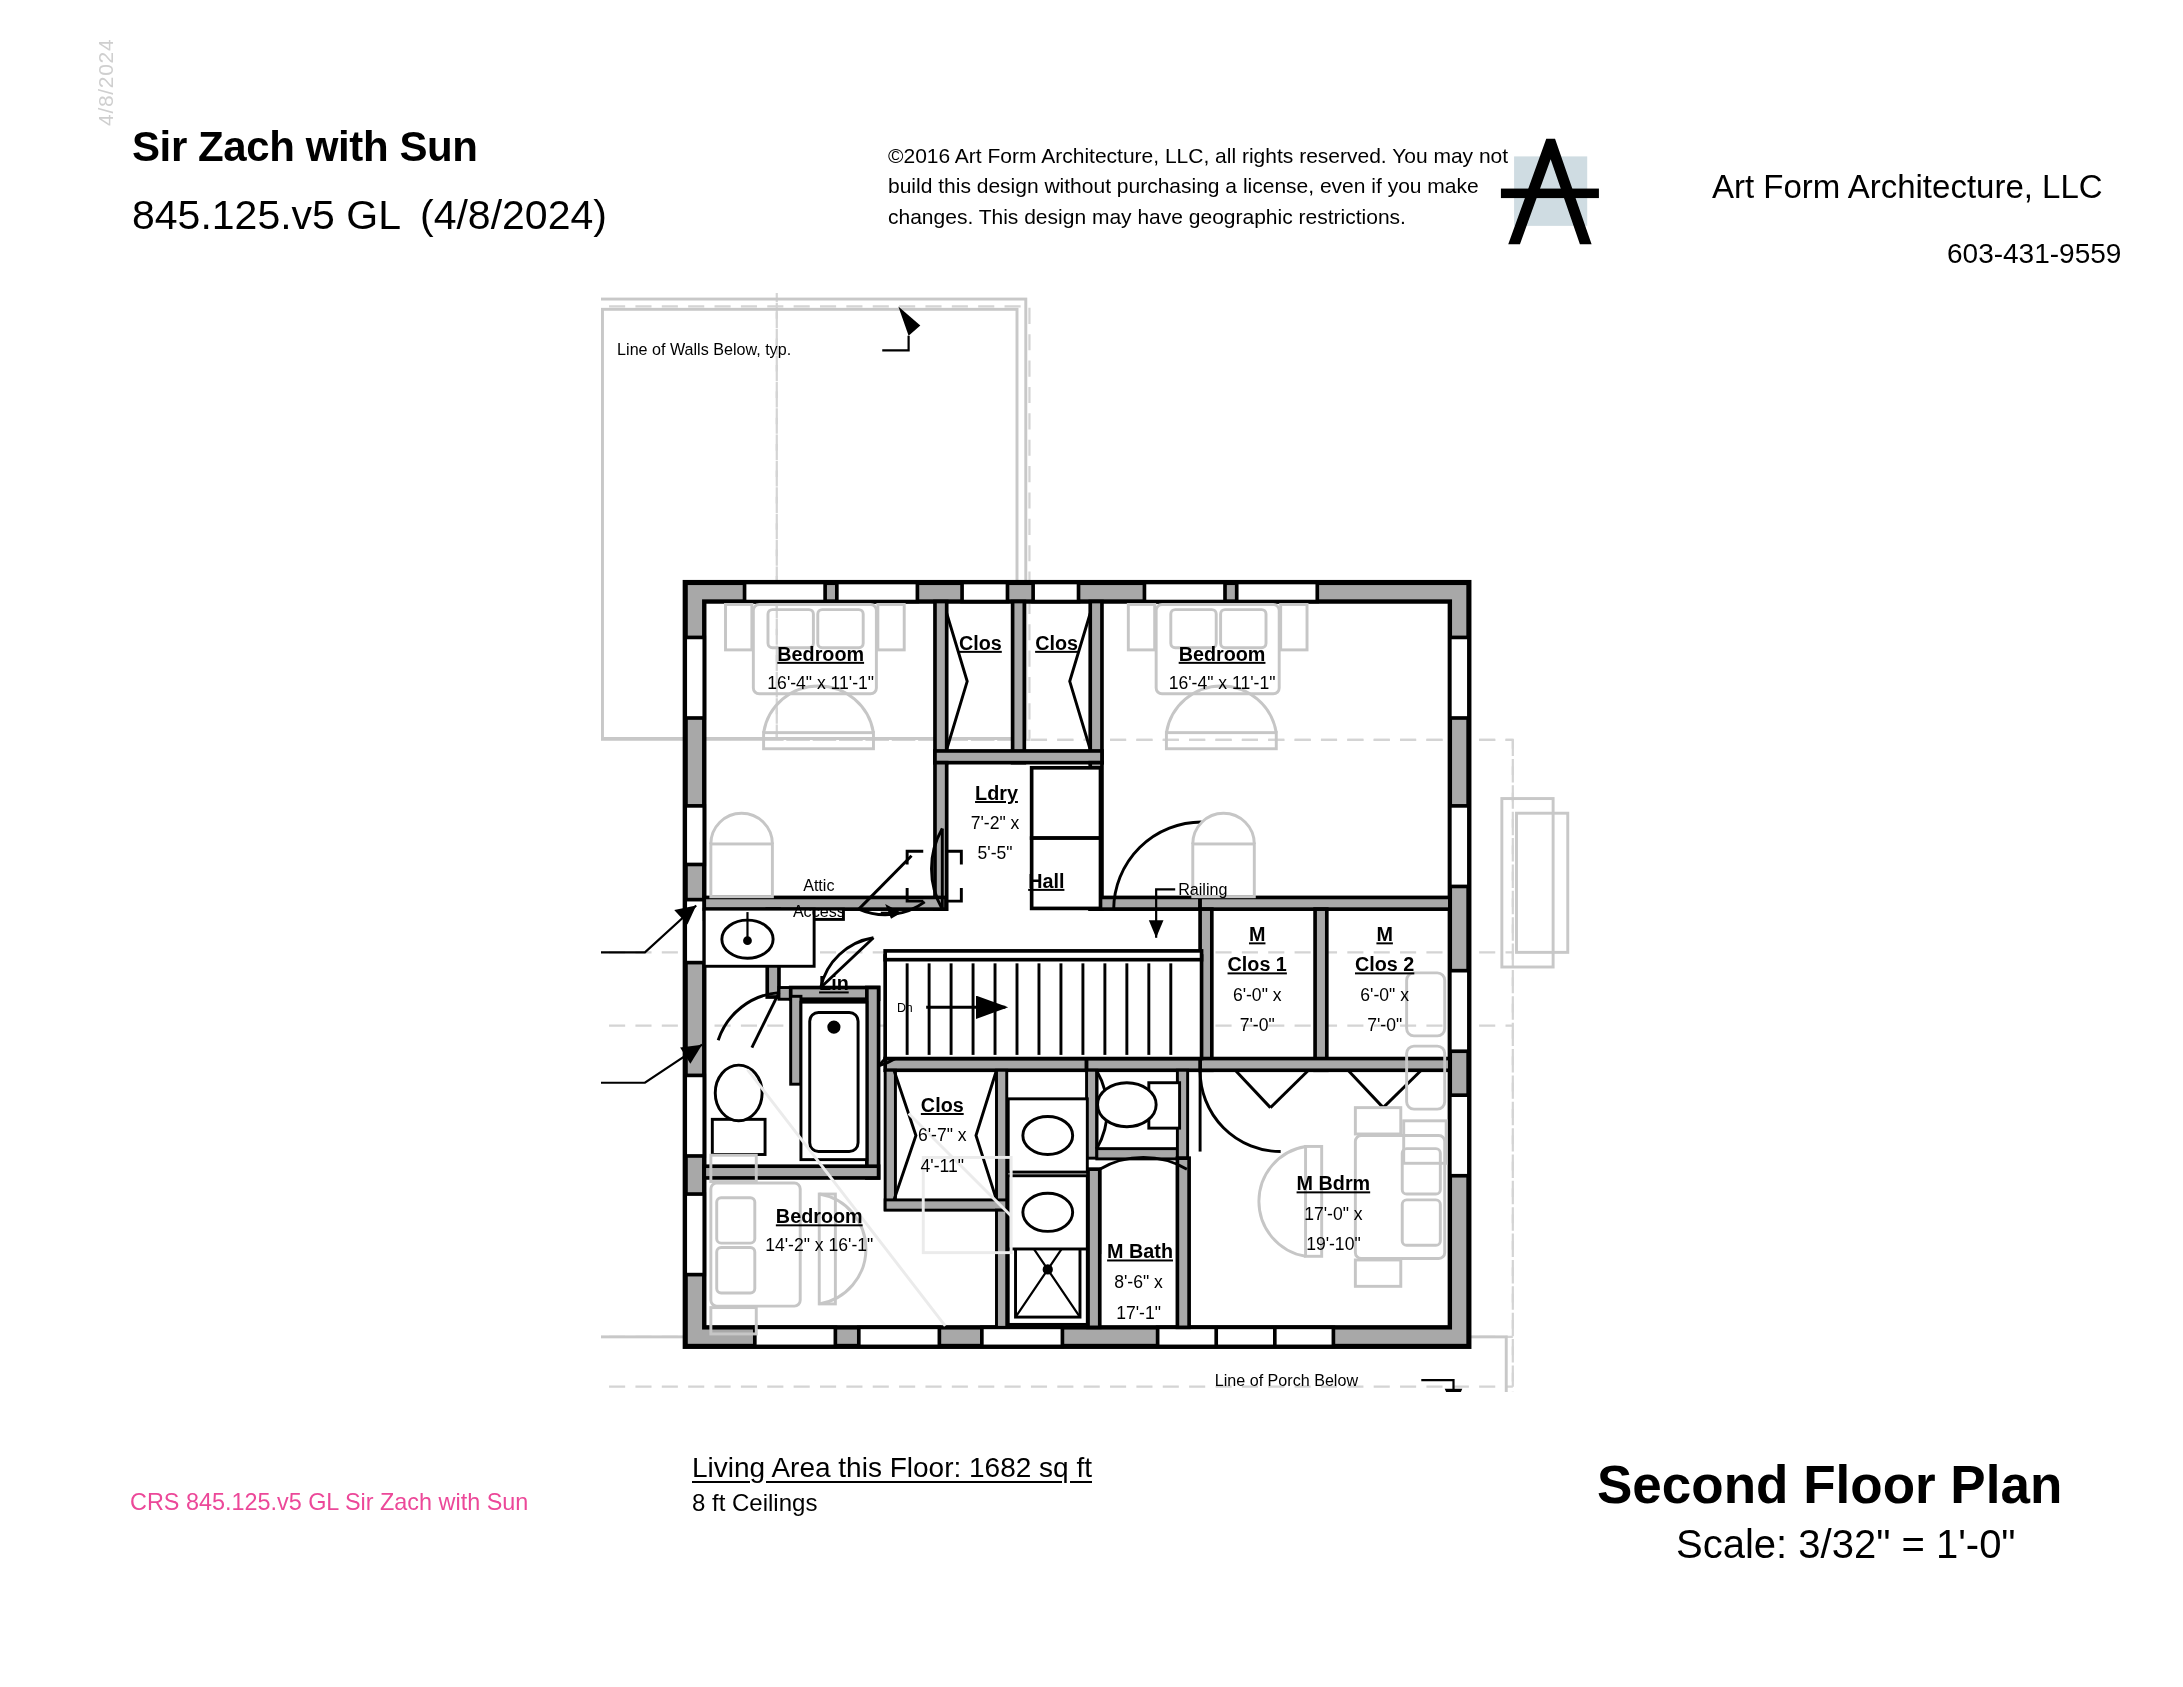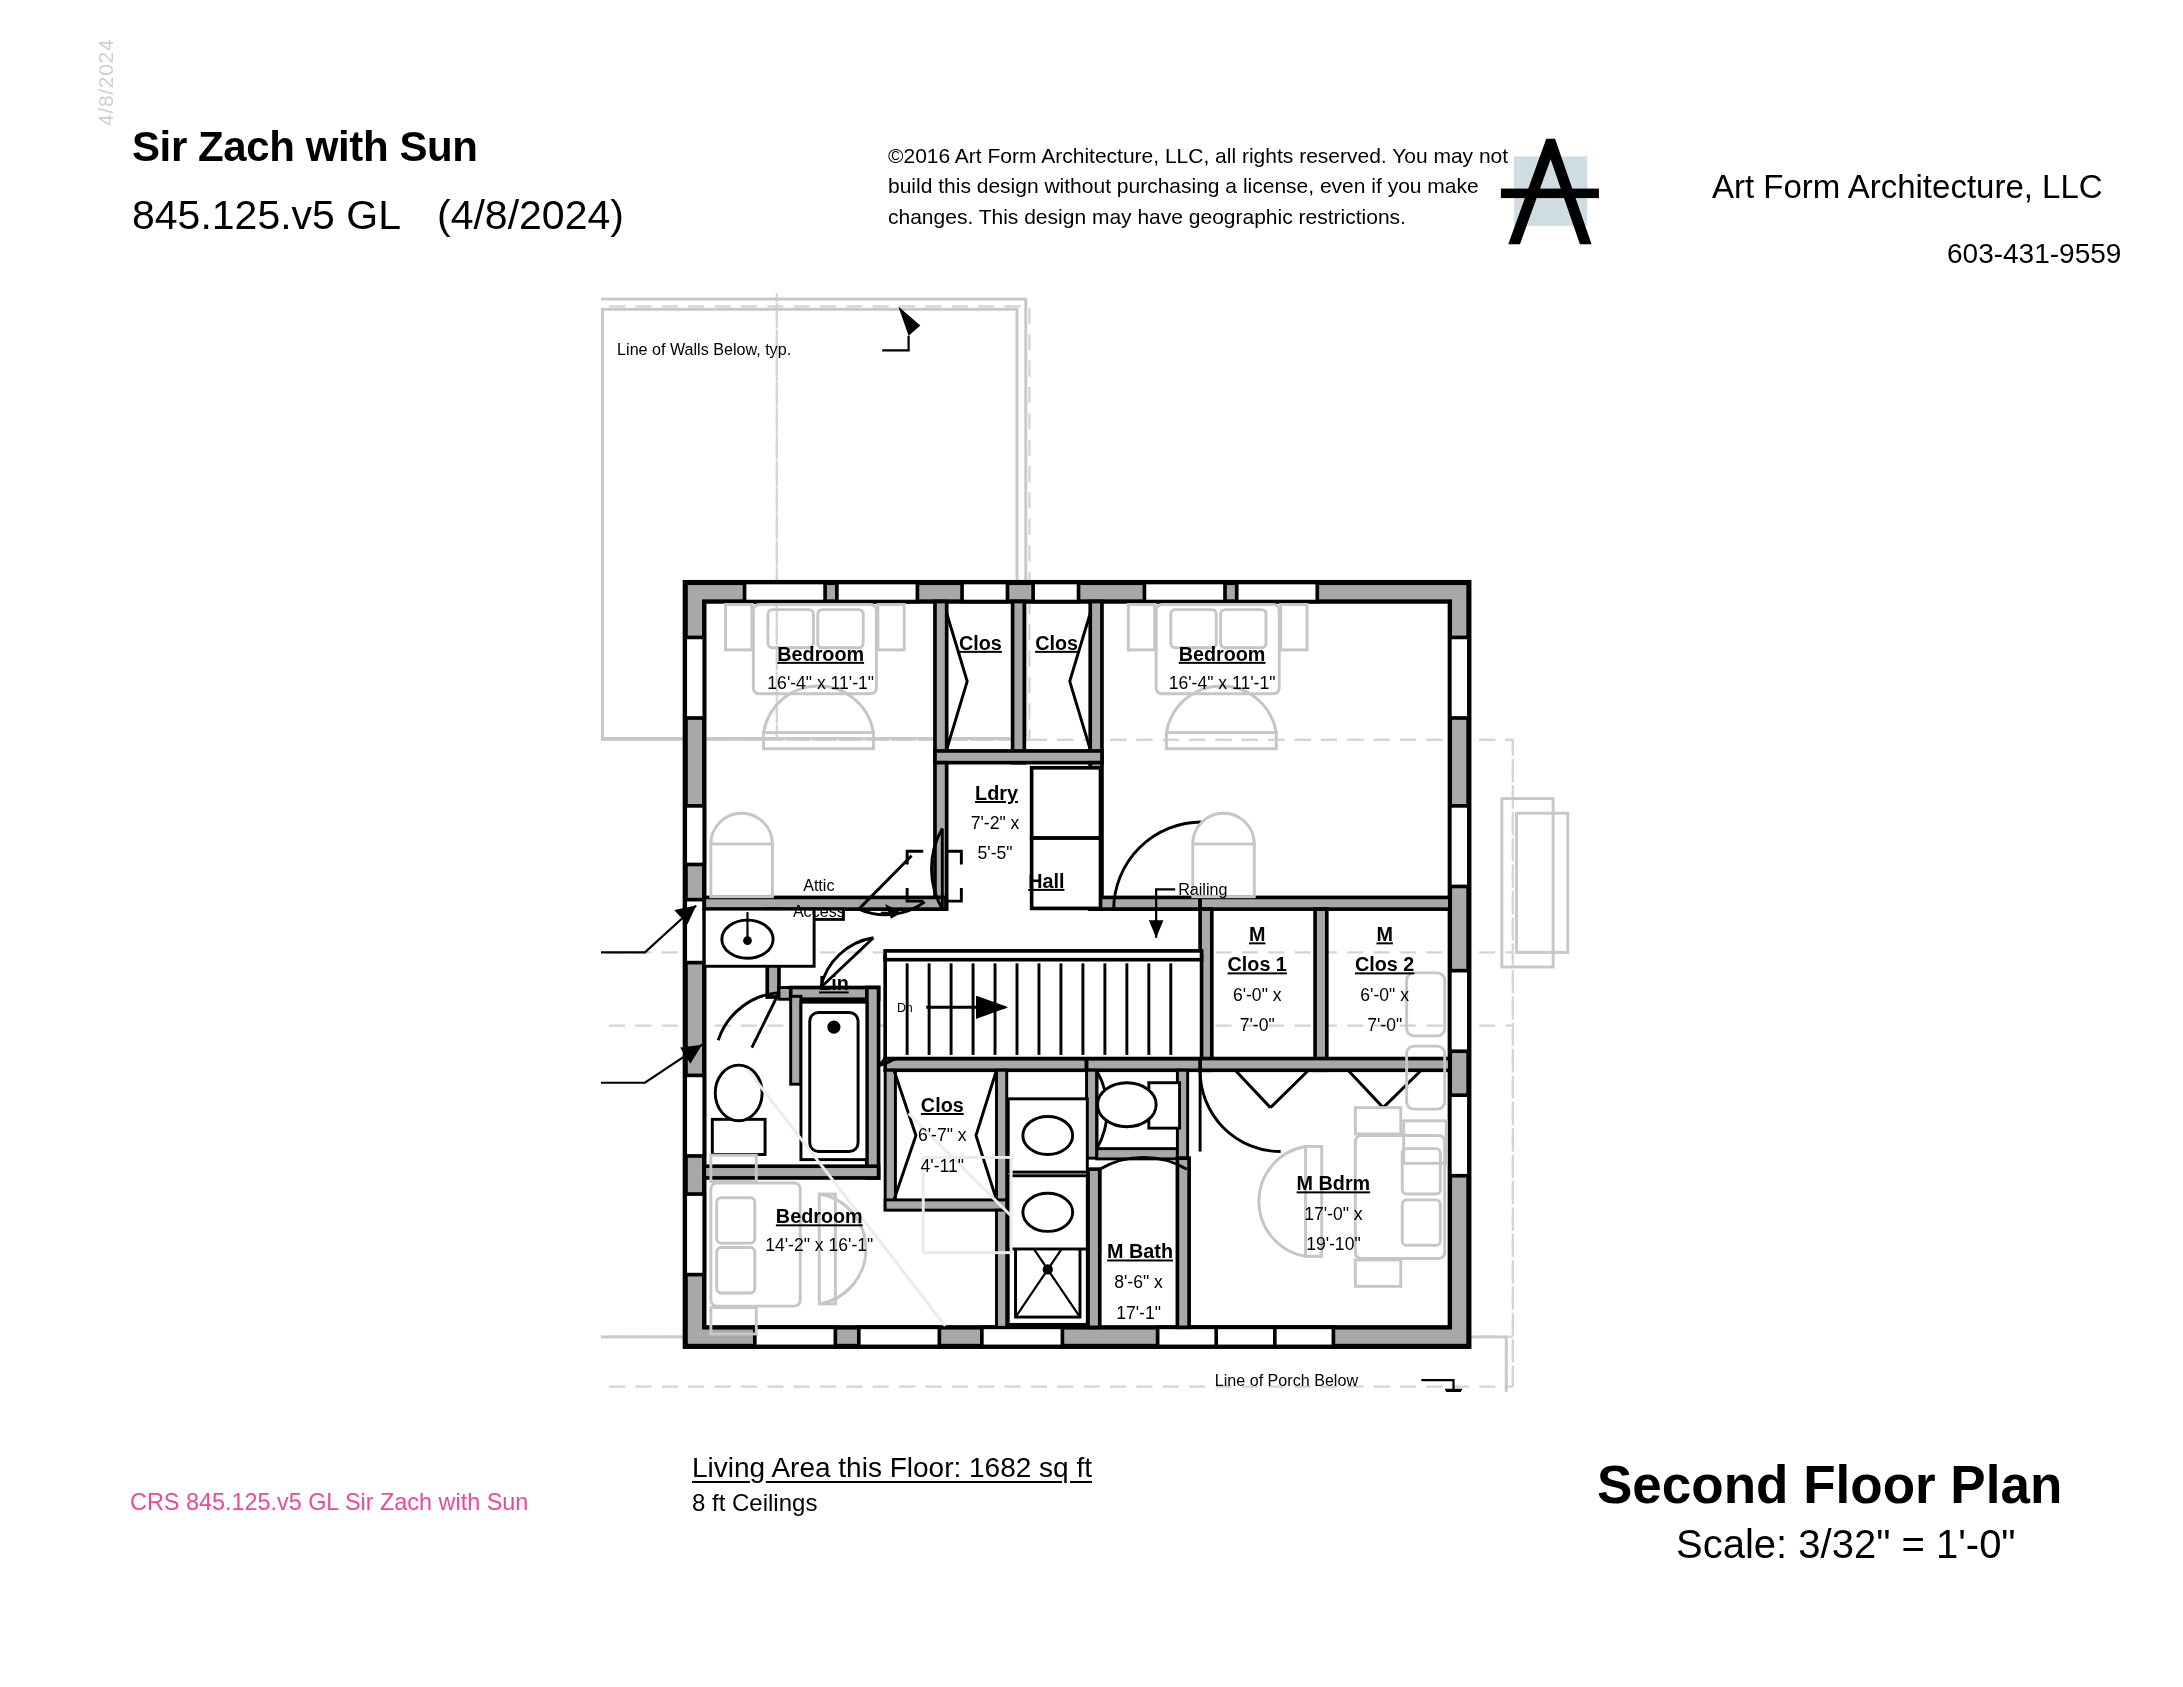--- a/index.html
+++ b/index.html
@@ -16,21 +16,21 @@
     font-size:21px;color:#cfcfcf;letter-spacing:0.7px;
     transform:rotate(-90deg);transform-origin:left top;
     white-space:nowrap;
   }
   #project-title{
     position:absolute;left:132px;top:123px;
     font-size:42px;font-weight:bold;letter-spacing:-0.4px;white-space:nowrap;
   }
   #project-code-row{
     position:absolute;left:132px;top:192px;
-    font-size:41px;white-space:nowrap;display:flex;align-items:baseline;gap:36px;
+    font-size:41px;white-space:nowrap;display:flex;align-items:baseline;gap:19px;
   }
   #copyright{
     position:absolute;left:841px;top:141px;width:659px;
     font-size:21px;line-height:1.45;margin-left:47px;
   }
   #logo-wrap{position:absolute;left:1498px;top:133px;width:117px;height:117px;}
   #brand-name{
     position:absolute;left:1664px;top:168px;
     font-size:33px;white-space:nowrap;margin-left:48px;
   }

